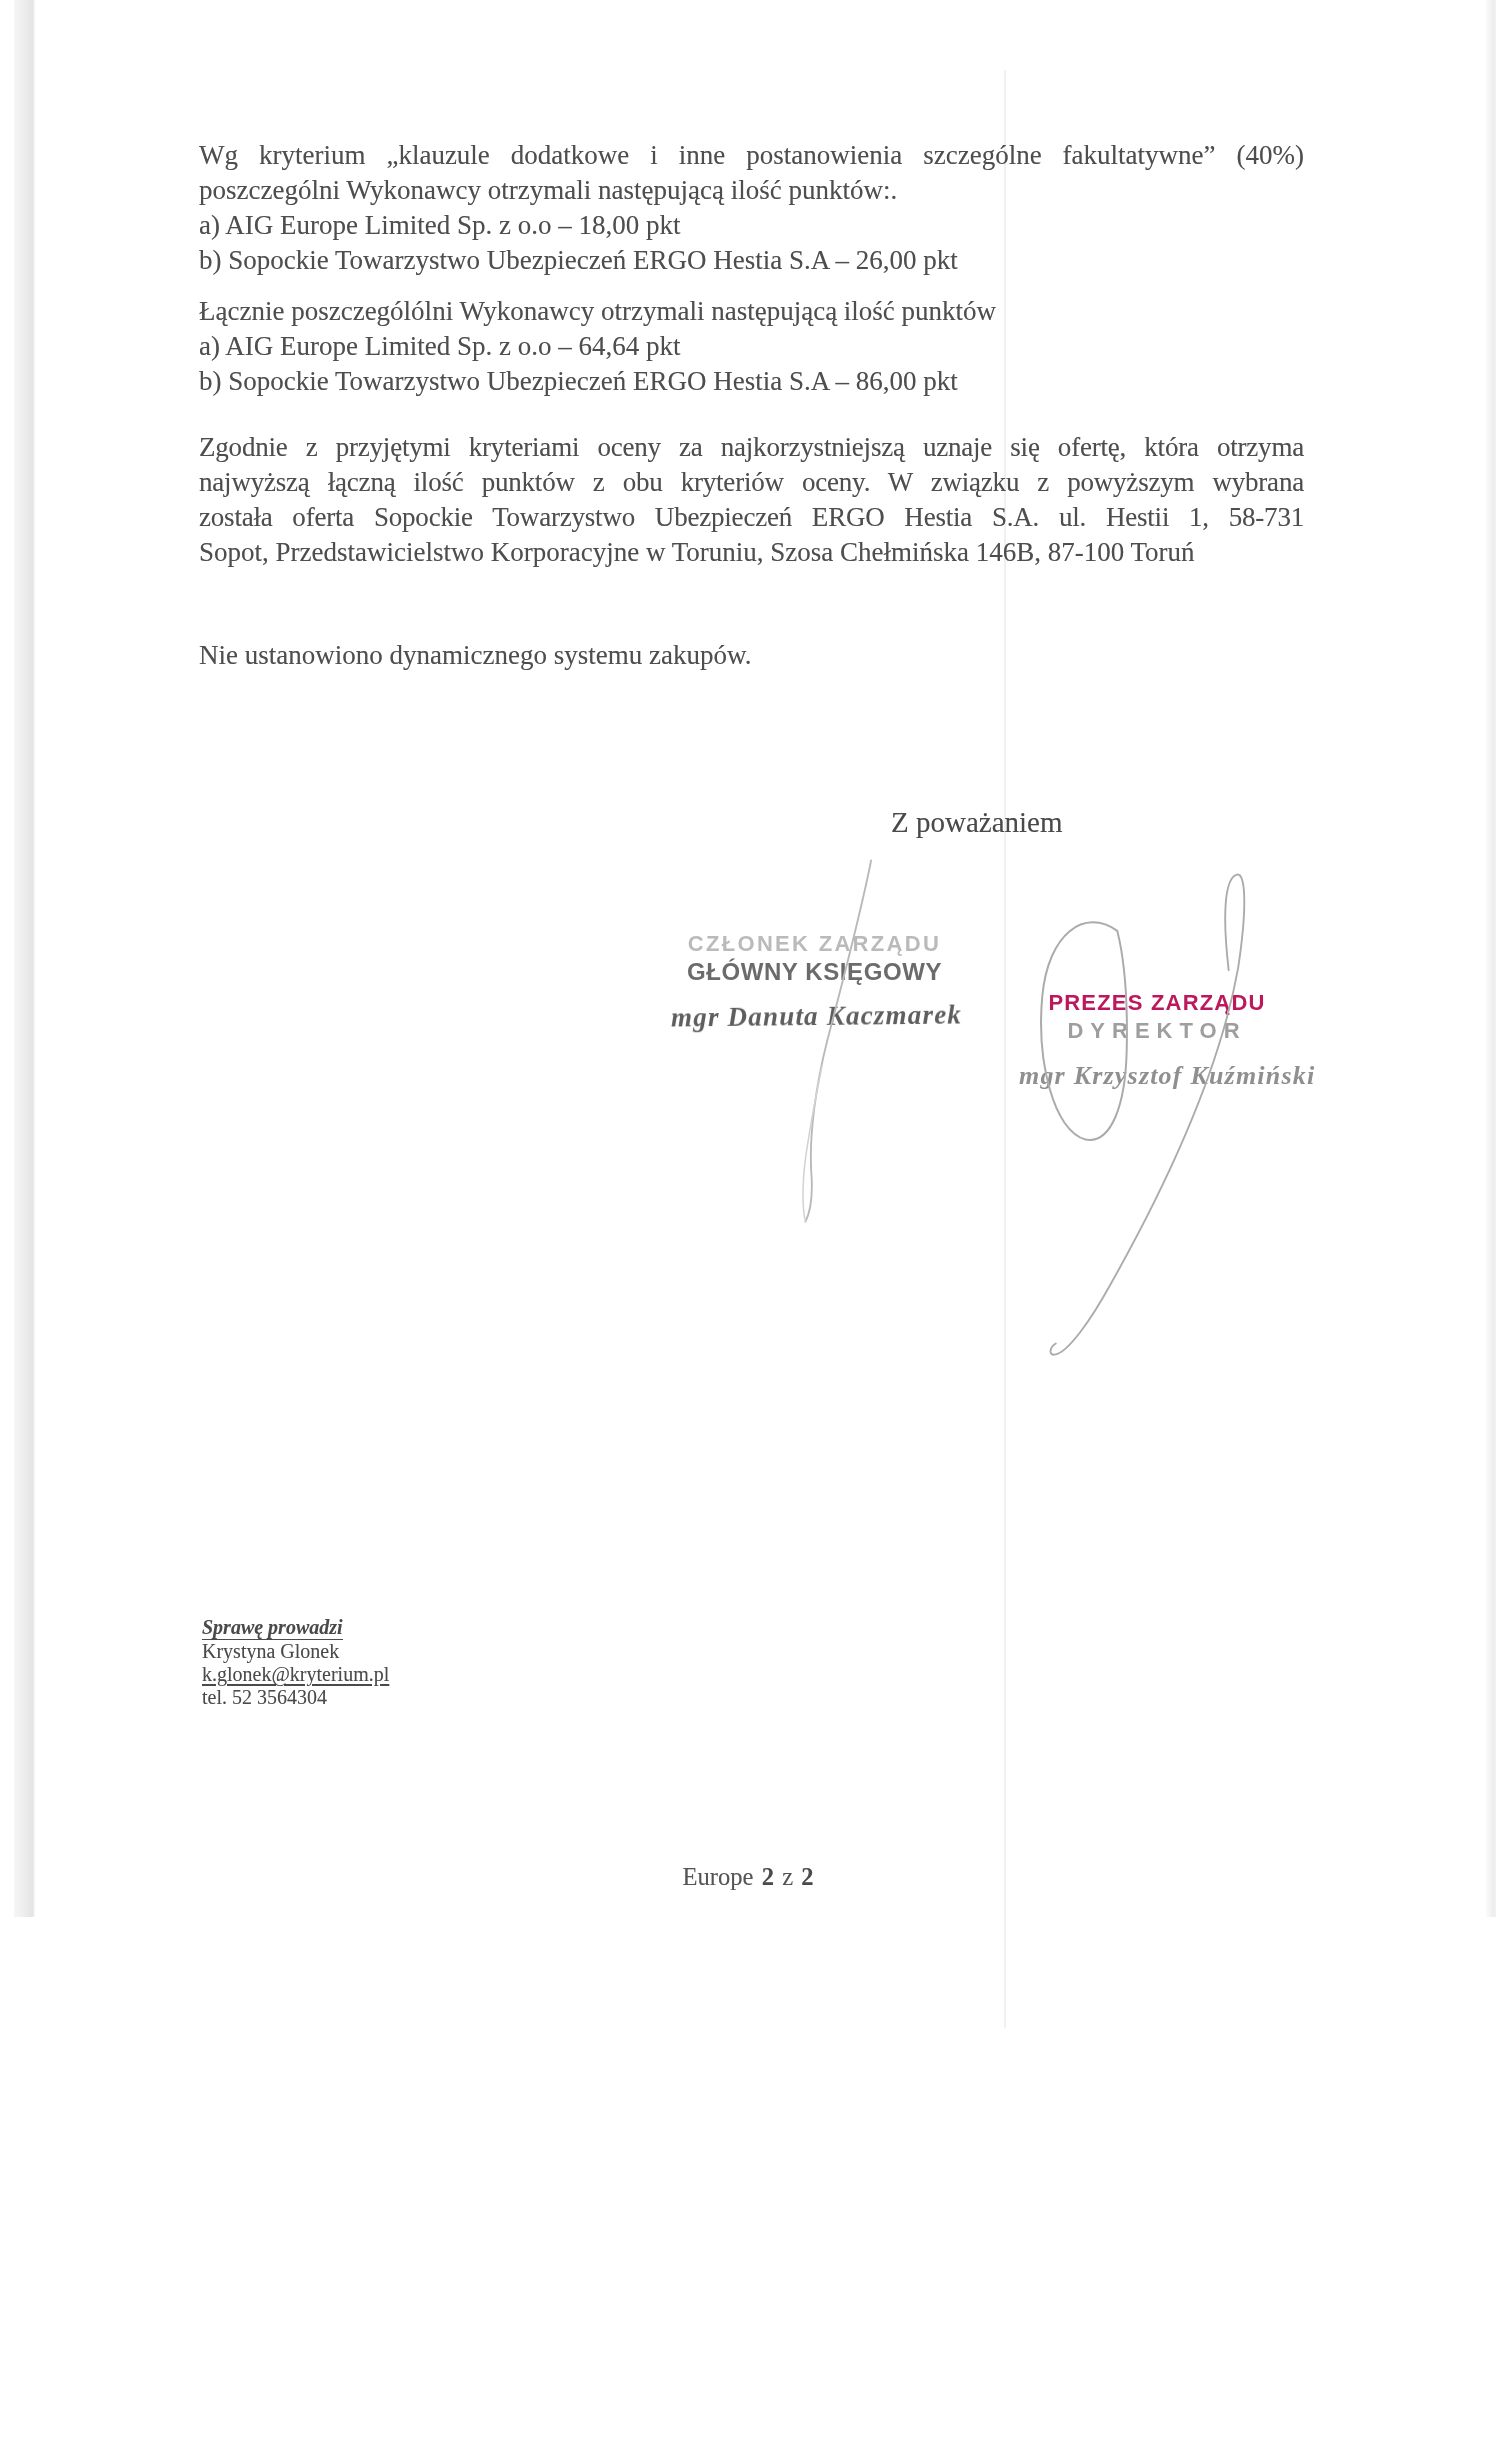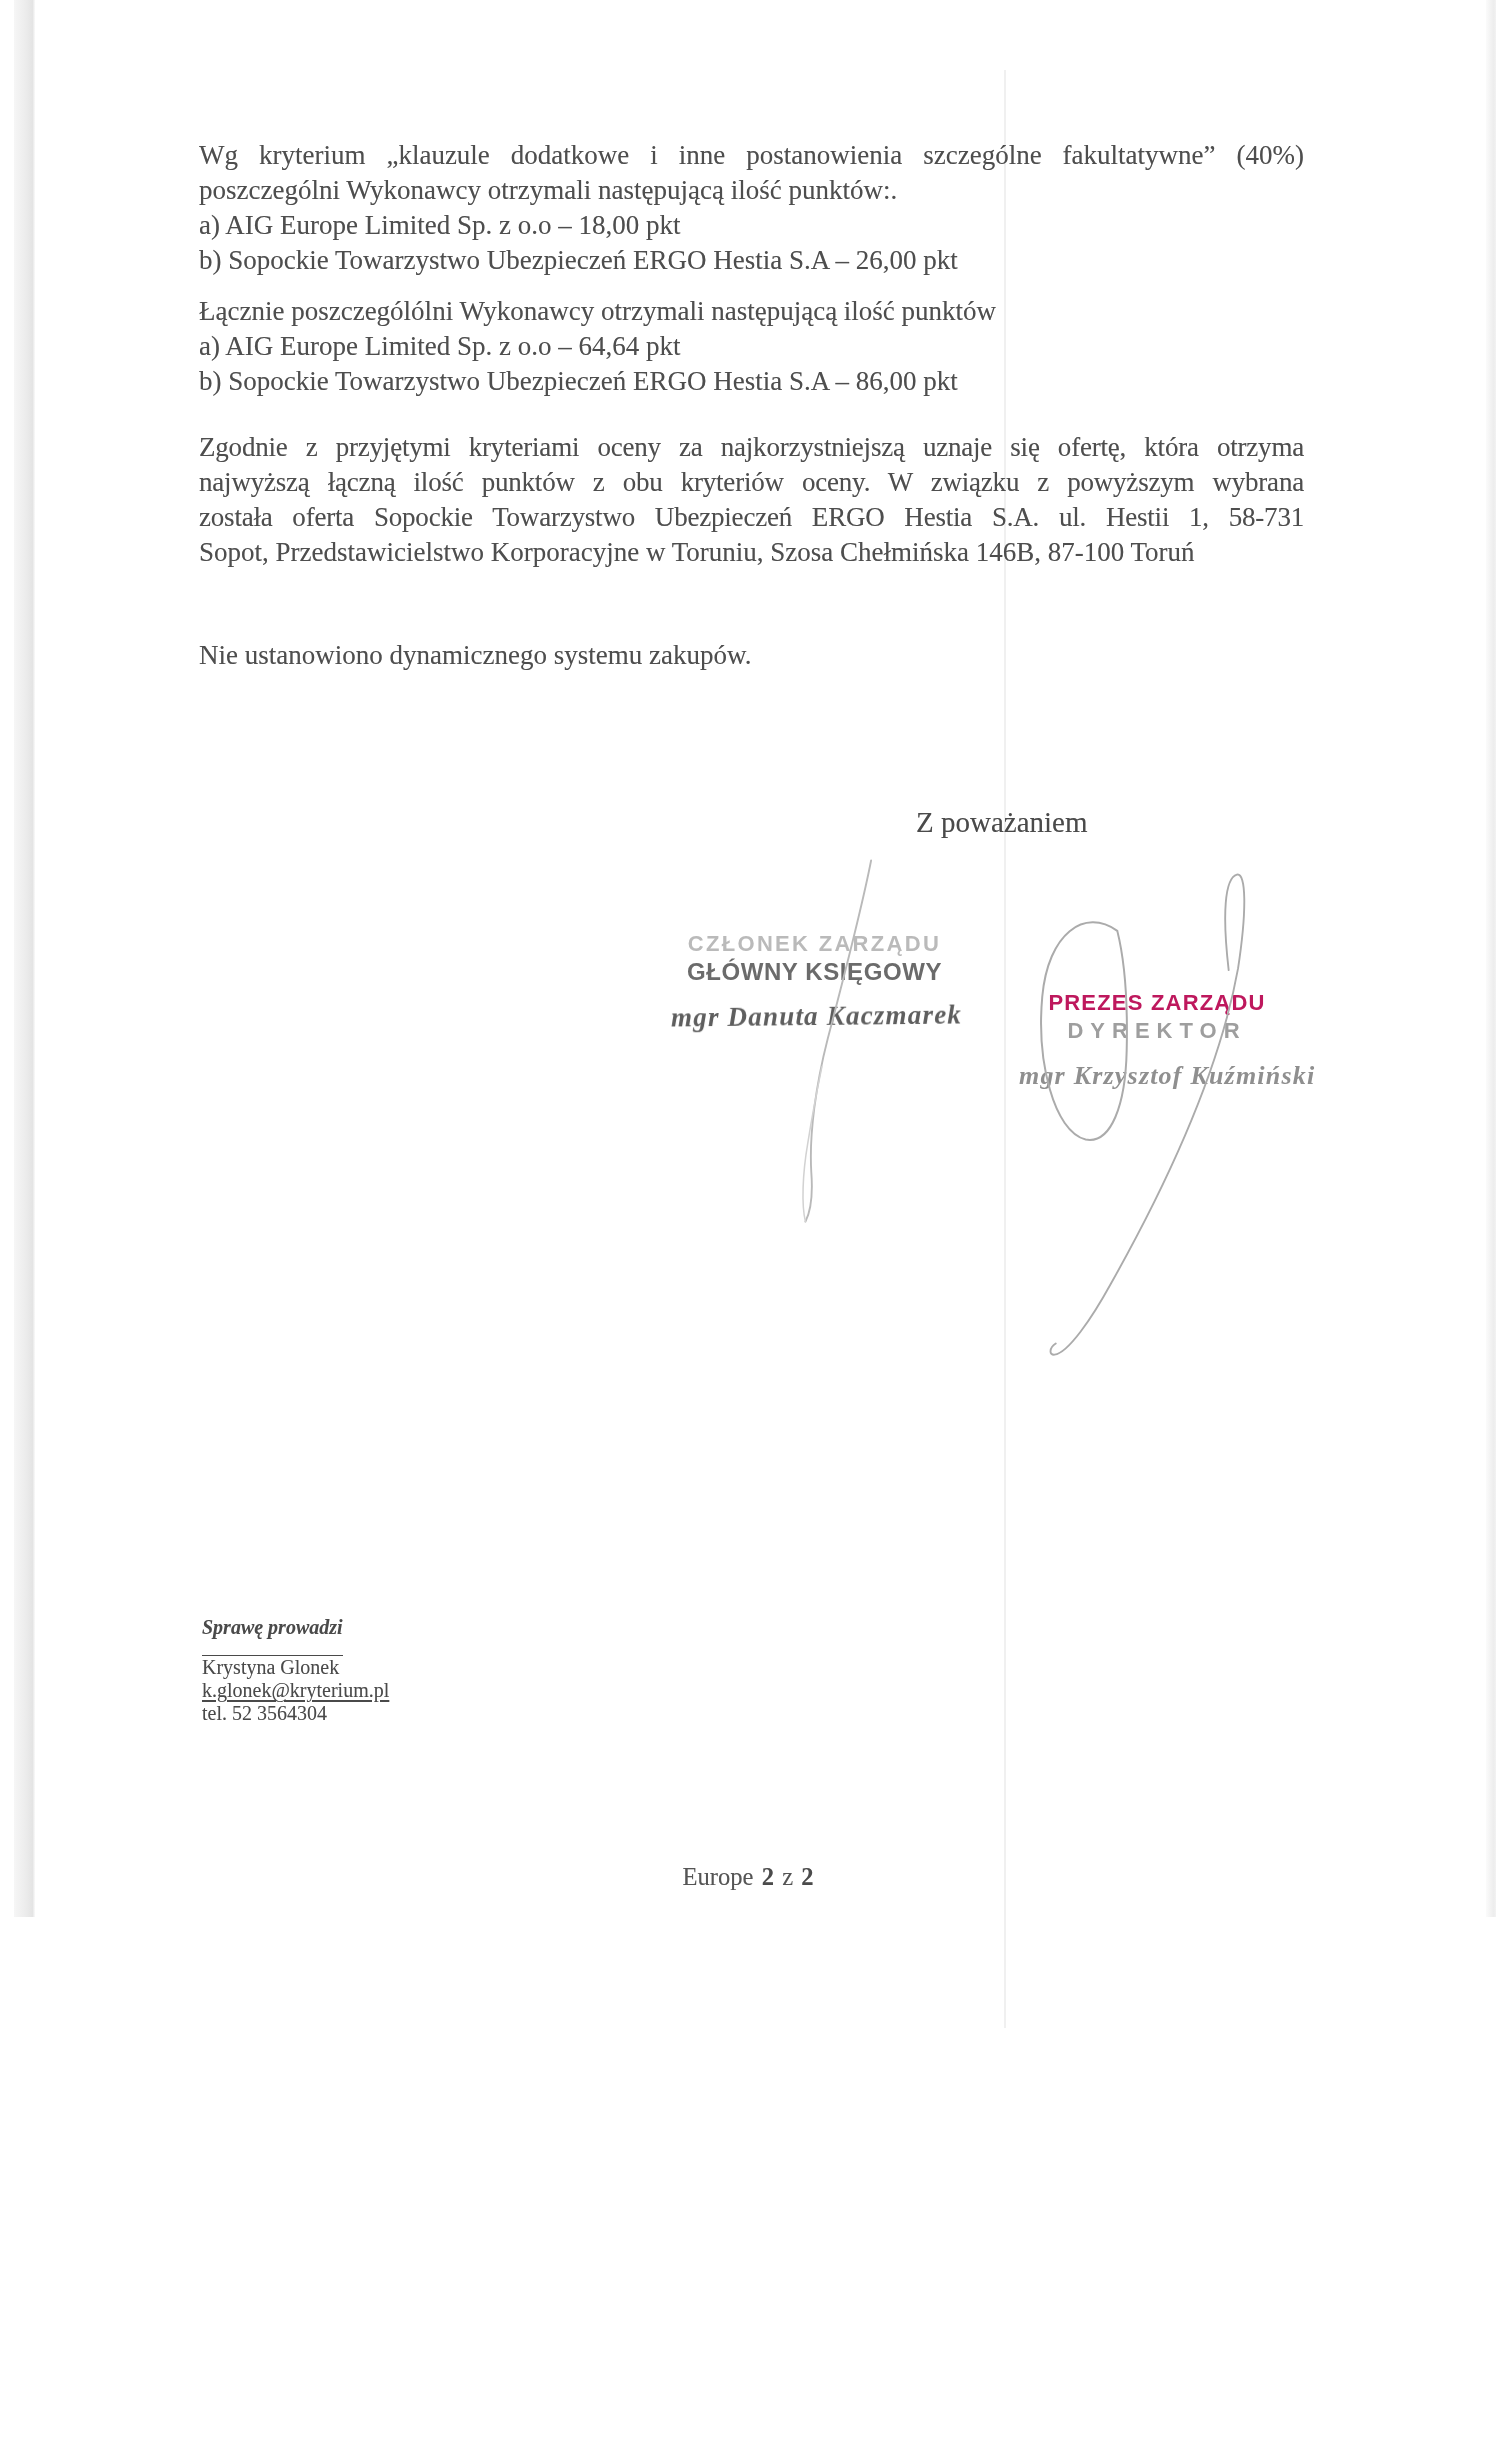--- a/index.html
+++ b/index.html
@@ -36,21 +36,20 @@
   .jl{text-align:justify;text-align-last:justify;}
   .blk3 .jl{letter-spacing:-0.2px;}
   .blk1{top:138px;}
   .blk2{top:294px;}
   .blk3{top:430px;}
   .blk4{top:638px;}
   .closing{
     position:absolute;left:891px;top:806px;
     font-size:29px;color:#4a4a4a;
     text-shadow:0 0 0.6px rgba(90,90,90,.4);
-    margin-left:25px;
   }
   
   .stamp{position:absolute;text-align:center;font-family:"Liberation Sans",sans-serif;}
   .stamp-left{left:671px;top:931px;width:287px;}
   .stamp-right{left:1019px;top:990px;width:276px;}
   .stamp-line1-left{
     font-size:22px;font-weight:bold;letter-spacing:2.3px;color:#aeaeae;
     filter:blur(0.6px);opacity:.85;white-space:nowrap;
   }
   .stamp-line2-left{
@@ -79,21 +78,21 @@
   
   .sig-svg{position:absolute;left:0;top:0;pointer-events:none;}
   
   .contact{
     position:absolute;left:202px;top:1616px;
     font-size:20px;line-height:23px;color:#4a4a4a;
     text-shadow:0 0 0.6px rgba(90,90,90,.3);
   }
   .contact-heading{
     font-weight:bold;font-style:italic;
-    display:inline-block;border-bottom:1.8px solid #4a4a4a;padding-bottom:16px;
+    display:inline-block;border-bottom:1.8px solid #4a4a4a;padding-bottom:0;
   }
   .contact-email{text-decoration:underline;text-underline-offset:2.9px;}
   
   .footer{
     position:absolute;left:0;top:1863px;width:1496px;
     text-align:center;font-size:24.6px;color:#555;
     text-shadow:0 0 0.6px rgba(90,90,90,.3);
   }
   .footer span{margin:0 4.1px;}
   .footer .num{font-weight:bold;color:#4b4b4b;}

